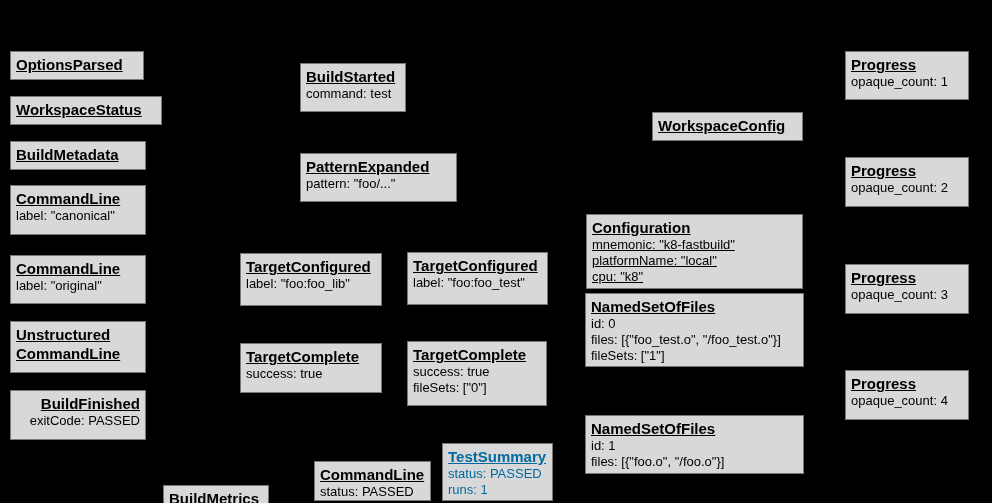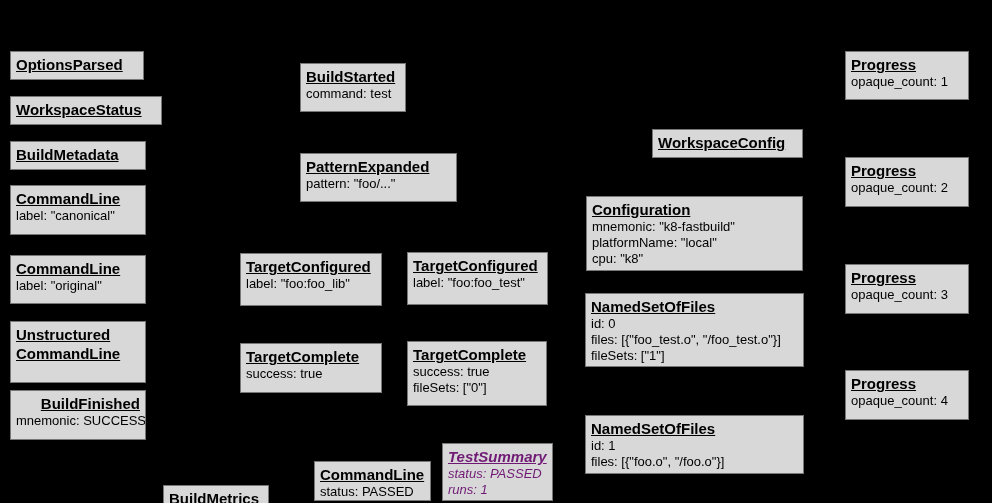--- a/index.html
+++ b/index.html
@@ -63,30 +63,30 @@
       </div>
   </div>
 
   <div class="event-box" style="left: 10px; top: 217px; width: 136px; height: 49px; background: rgb(216, 216, 216); border-color: rgb(119, 119, 119); color: rgb(0, 0, 0);">
     <div class="event-title">CommandLine</div>
     <div class="event-fields">
         <div class="event-field">label: "original"</div>
       </div>
   </div>
 
-  <div class="event-box" style="left: 10px; top: 283px; width: 136px; height: 62px; background: rgb(216, 216, 216); border-color: rgb(119, 119, 119); color: rgb(0, 0, 0);">
+  <div class="event-box" style="left: 10px; top: 283px; width: 136px; height: 52px; background: rgb(216, 216, 216); border-color: rgb(119, 119, 119); color: rgb(0, 0, 0);">
     <div class="event-title">Unstructured
 CommandLine</div>
     <div class="event-fields"></div>
   </div>
 
   <div class="event-box" style="left: 10px; top: 352px; width: 136px; height: 50px; background: rgb(216, 216, 216); border-color: rgb(119, 119, 119); color: rgb(0, 0, 0); text-align: right;">
     <div class="event-title">BuildFinished</div>
     <div class="event-fields">
-        <div class="event-field">mnemonic: SUCCESS</div>
+        <div class="event-field">exitCode: PASSED</div>
       </div>
   </div>
 
 
   <div class="event-box" style="left: 163px; top: 447px; width: 106px; height: 35px; background: rgb(216, 216, 216); border-color: rgb(119, 119, 119); color: rgb(0, 0, 0);">
     <div class="event-title">BuildMetrics</div>
     <div class="event-fields"></div>
   </div>
 
   <div class="event-box" style="left: 300px; top: 25px; width: 106px; height: 49px; background: rgb(216, 216, 216); border-color: rgb(119, 119, 119); color: rgb(0, 0, 0);">
@@ -132,34 +132,34 @@
       </div>
   </div>
 
   <div class="event-box" style="left: 314px; top: 423px; width: 117px; height: 40px; background: rgb(216, 216, 216); border-color: rgb(119, 119, 119); color: rgb(0, 0, 0);">
     <div class="event-title">CommandLine</div>
     <div class="event-fields">
         <div class="event-field">status: PASSED</div>
       </div>
   </div>
 
-  <div class="event-box" style="left: 442px; top: 405px; width: 111px; height: 58px; background: rgb(216, 216, 216); border-color: rgb(119, 119, 119); color: #701a75; font-style: italic;">
+  <div class="event-box" style="left: 442px; top: 405px; width: 111px; height: 58px; background: rgb(216, 216, 216); border-color: rgb(119, 119, 119); color: #0369a1;">
     <div class="event-title">TestSummary</div>
     <div class="event-fields">
         <div class="event-field">status: PASSED</div>
         <div class="event-field">runs: 1</div>
       </div>
   </div>
 
-  <div class="event-box" style="left: 652px; top: 91px; width: 151px; height: 29px; background: rgb(216, 216, 216); border-color: rgb(119, 119, 119); color: rgb(0, 0, 0);">
+  <div class="event-box" style="left: 652px; top: 74px; width: 151px; height: 29px; background: rgb(216, 216, 216); border-color: rgb(119, 119, 119); color: rgb(0, 0, 0);">
     <div class="event-title">WorkspaceConfig</div>
     <div class="event-fields"></div>
   </div>
 
-  <div class="event-box" style="left: 586px; top: 158px; width: 217px; height: 75px; background: rgb(216, 216, 216); border-color: rgb(119, 119, 119); color: rgb(0, 0, 0);">
+  <div class="event-box" style="left: 586px; top: 176px; width: 217px; height: 75px; background: rgb(216, 216, 216); border-color: rgb(119, 119, 119); color: rgb(0, 0, 0); text-decoration: underline;">
     <div class="event-title">Configuration</div>
     <div class="event-fields">
         <div class="event-field">mnemonic: "k8-fastbuild"</div>
         <div class="event-field">platformName: "local"</div>
         <div class="event-field">cpu: "k8"</div>
       </div>
   </div>
 
   <div class="event-box" style="left: 585px; top: 255px; width: 219px; height: 74px; background: rgb(216, 216, 216); border-color: rgb(119, 119, 119); color: rgb(0, 0, 0);">
     <div class="event-title">NamedSetOfFiles</div>

